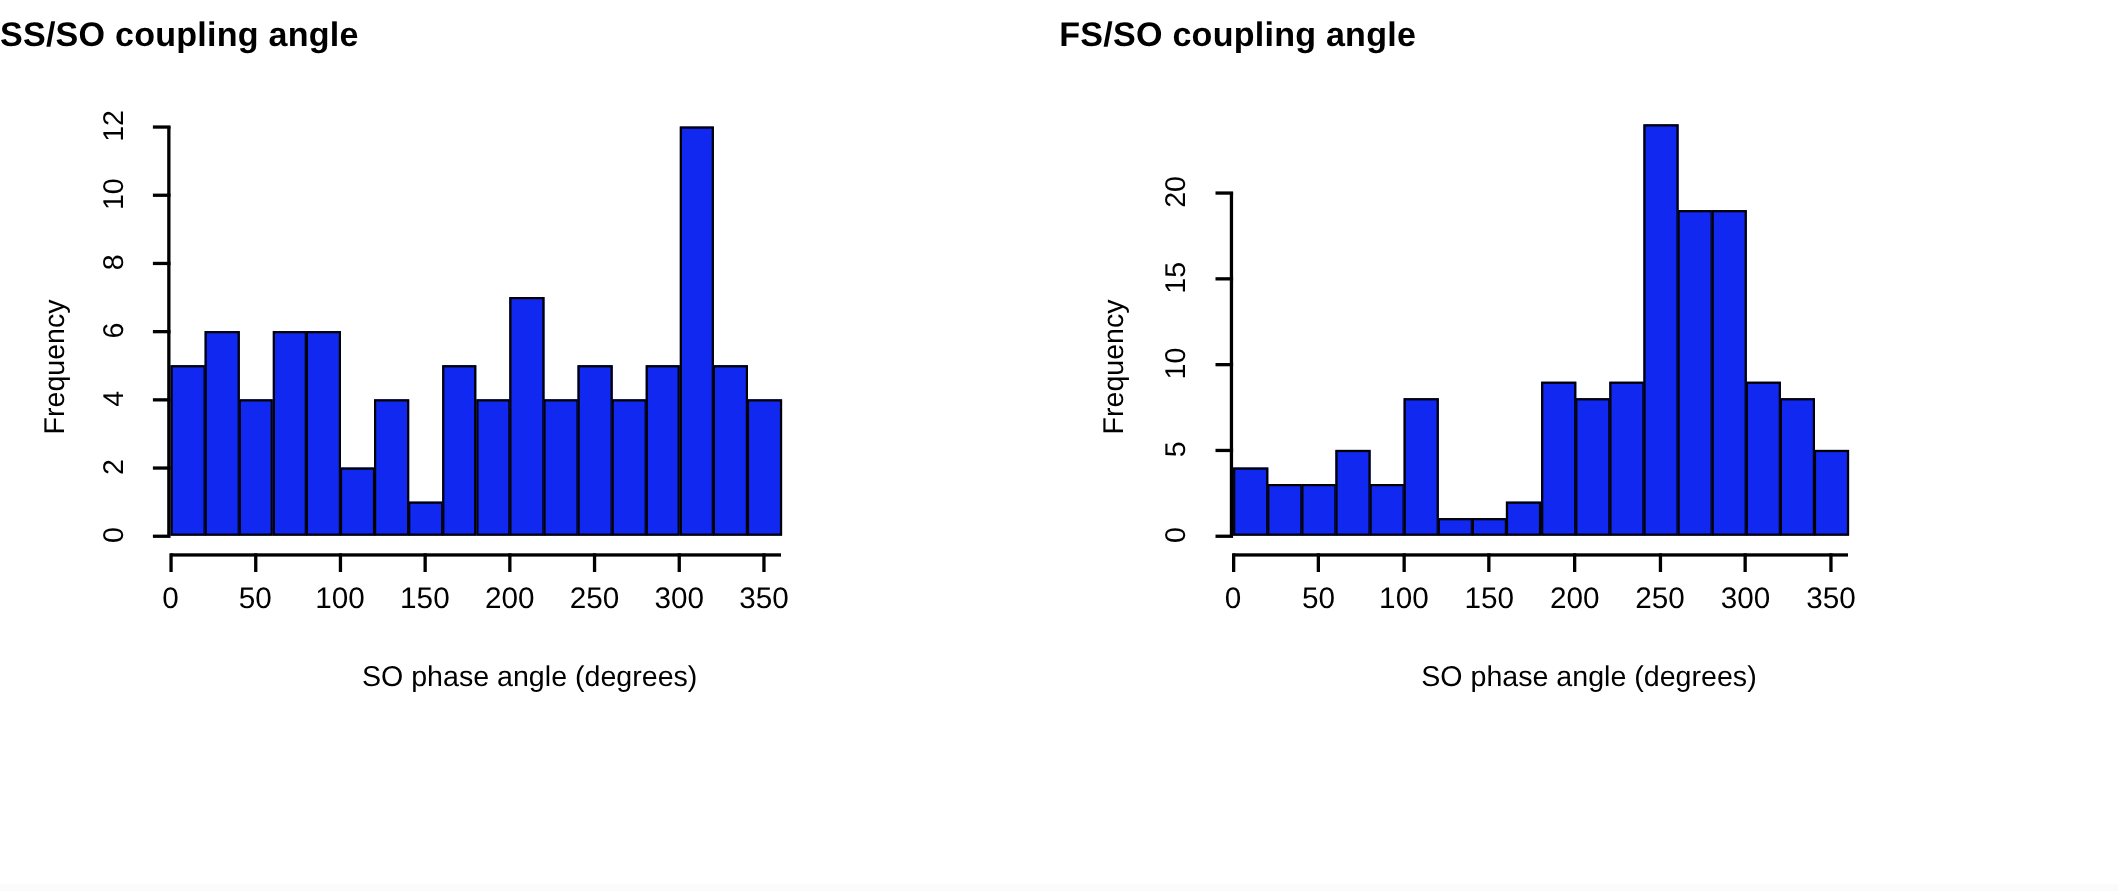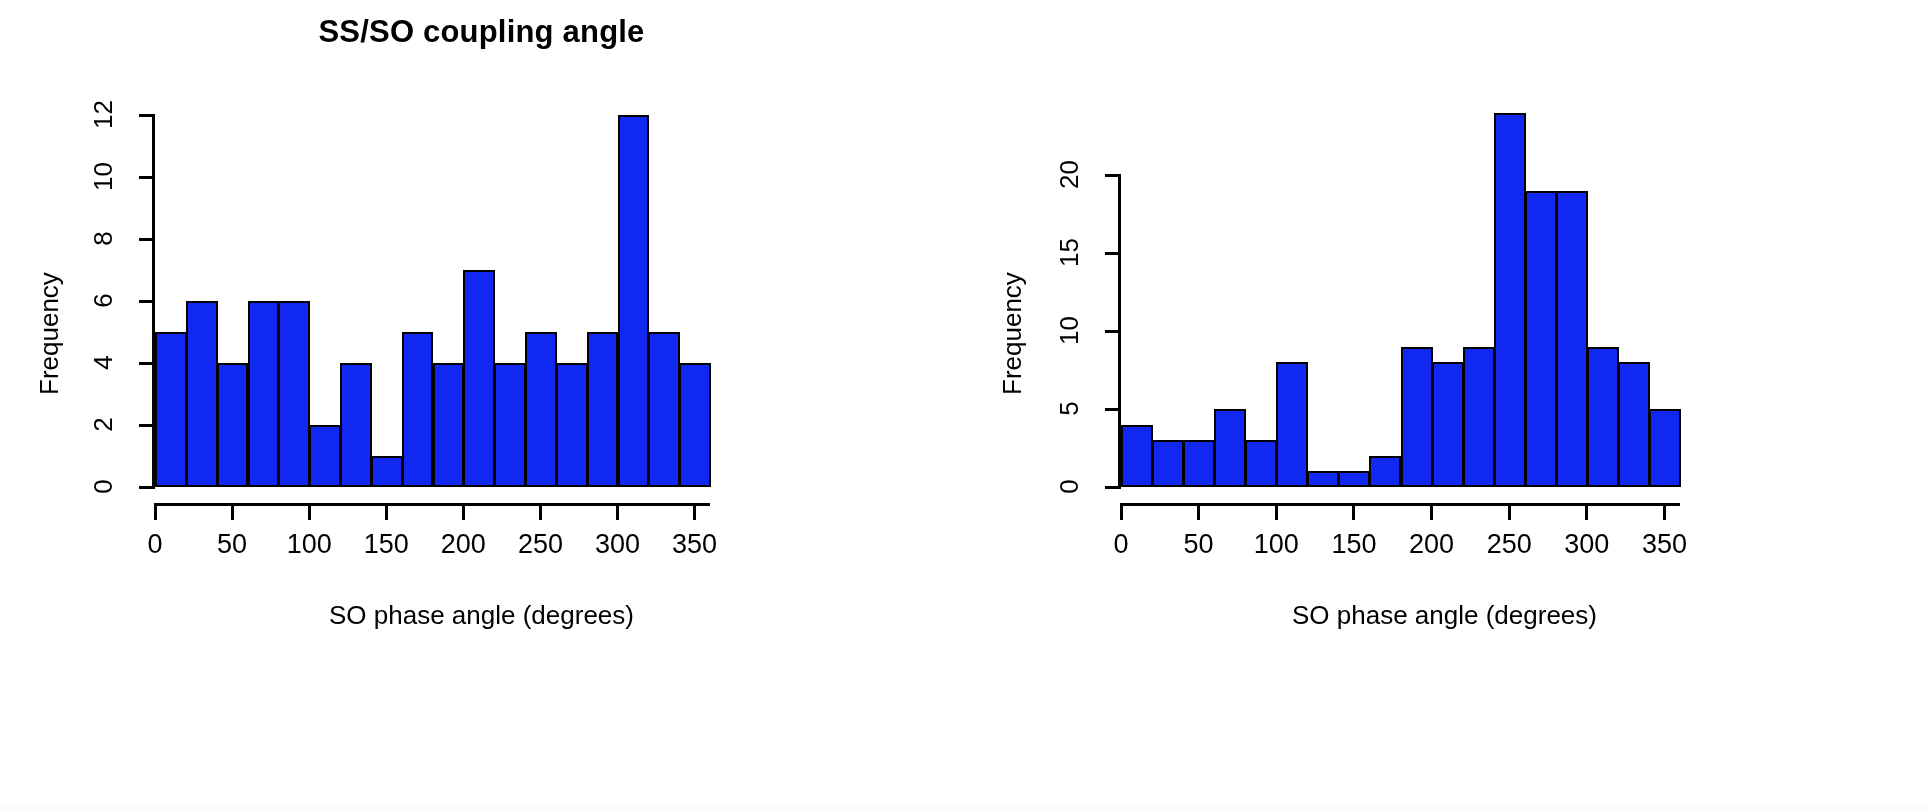--- a/index.html
+++ b/index.html
@@ -3,21 +3,21 @@
 <meta charset="utf-8">
 <style>
   html,body{margin:0;padding:0;background:#ffffff;}
   body{width:1926px;height:810px;font-family:"Liberation Sans",sans-serif;overflow:hidden;}
   .page{position:relative;width:1926px;height:810px;background:#ffffff;}
   .panel{position:absolute;top:0;width:963px;height:810px;}
   .panel-left{left:0;}
   .panel-right{left:963px;}
 
   .chart-title{
-    position:absolute;top:14px;left:0;width:963px;text-align:center;
+    position:absolute;top:14px;left:0;width:963px;
     font-size:31px;font-weight:bold;color:#000;letter-spacing:.2px;
     font-family:"Liberation Sans",sans-serif;
   }
 
   .ylabel{
     position:absolute;
     font-size:26px;color:#000;white-space:nowrap;
     transform-origin:left top;
     transform:rotate(-90deg);
     font-family:"Liberation Sans",sans-serif;
@@ -114,20 +114,21 @@
         <div class="xtick-label" style="width: 80px; left: 345.417px; top: 26px;">250</div>
         <div class="xtick" style="left: 461px;"></div>
         <div class="xtick-label" style="width: 80px; left: 422.5px; top: 26px;">300</div>
         <div class="xtick" style="left: 538.083px;"></div>
         <div class="xtick-label" style="width: 80px; left: 499.583px; top: 26px;">350</div>
       </div>
     <div class="xlabel" id="xlabel-0" style="top: 600px;">SO phase angle (degrees)</div>
   </div>
 
   <div class="panel panel-right">
+    <div class="chart-title">FS/SO coupling angle</div>
     <div class="ylabel" id="ylabel-1" style="left: 34px; top: 395px;">Frequency</div>
     <div class="plotarea" id="plot-1" style="left: 158px; top: 87px; width: 559px; height: 400px;">
       <div class="bars" id="bars-1">
           <div class="bar" style="left: 0px; width: 32.0556px; height: 62.4px; bottom: 0px;"></div>
           <div class="bar" style="left: 31.0556px; width: 32.0556px; height: 46.8px; bottom: 0px;"></div>
           <div class="bar" style="left: 62.1111px; width: 32.0556px; height: 46.8px; bottom: 0px;"></div>
           <div class="bar" style="left: 93.1667px; width: 32.0556px; height: 78px; bottom: 0px;"></div>
           <div class="bar" style="left: 124.222px; width: 32.0556px; height: 46.8px; bottom: 0px;"></div>
           <div class="bar" style="left: 155.278px; width: 32.0556px; height: 124.8px; bottom: 0px;"></div>
           <div class="bar" style="left: 186.333px; width: 32.0556px; height: 15.6px; bottom: 0px;"></div>

